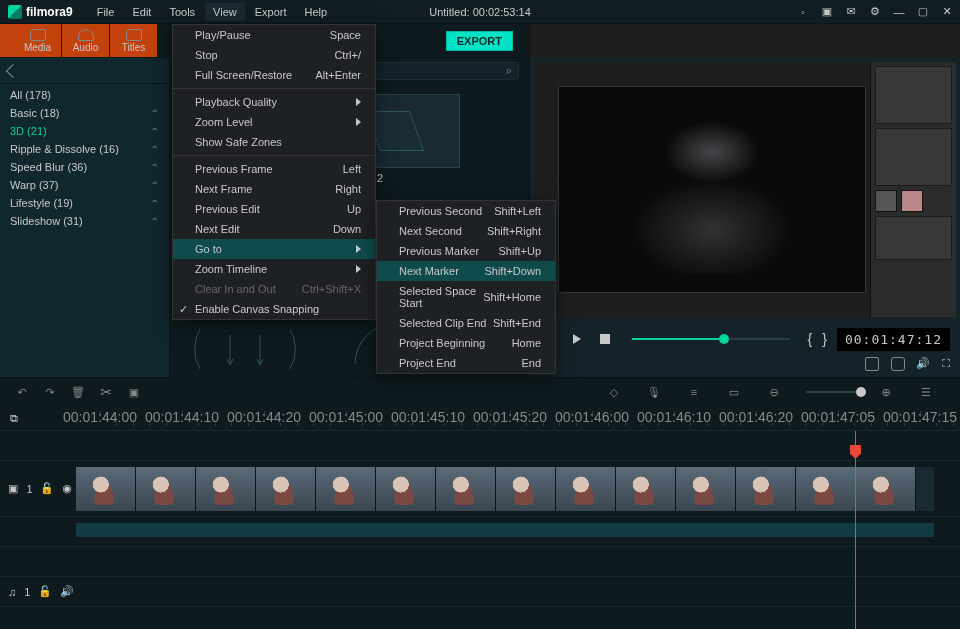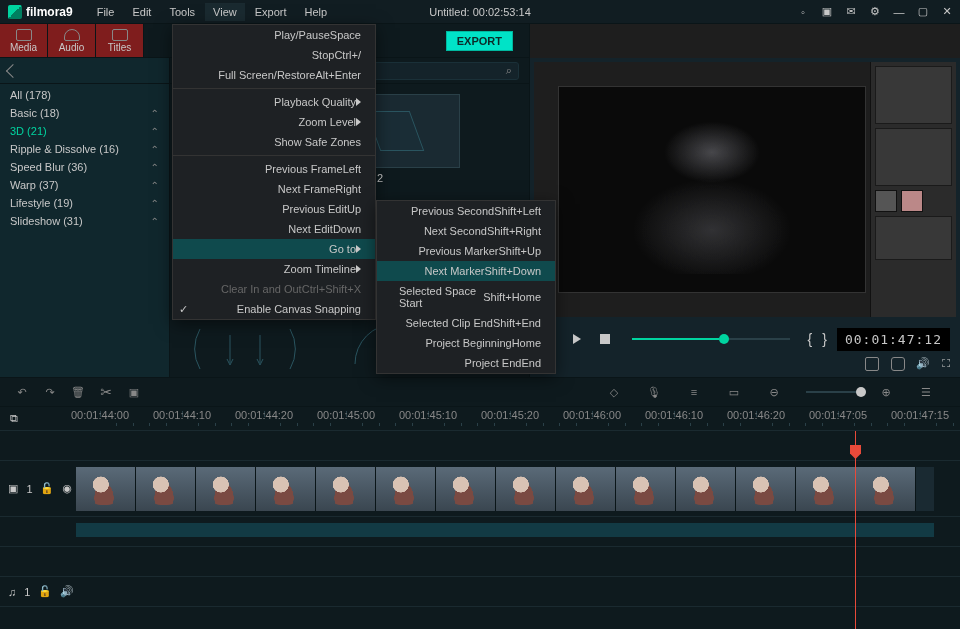--- a/index.html
+++ b/index.html
@@ -8,21 +8,21 @@
 .logo { display: flex; align-items: center; gap: 4px; margin-right: 16px; }
 .logo-icon { width: 14px; height: 14px; background: linear-gradient(135deg,#00d4a0 50%,#007f60 50%); border-radius: 2px; }
 .logo-text { color: #fff; font-weight: 600; font-size: 12px; }
 .menubar { display: flex; gap: 2px; }
 .menu-item { padding: 3px 8px; color: #c8c8c8; cursor: pointer; }
 .menu-item:hover, .menu-item.open { background: #1a2a30; }
 .title-center { position: absolute; left: 50%; transform: translateX(-50%); color: #c8c8c8; }
 .title-right { position: absolute; right: 6px; display: flex; gap: 10px; align-items: center; }
 .win-btn { width: 14px; height: 14px; display: flex; align-items: center; justify-content: center; color: #c8c8c8; cursor: pointer; }
 .top-row { height: 34px; display: flex; align-items: stretch; border-bottom: 1px solid #0a1518; }
-.mode-tabs { display: flex; background: #7f1d1d; }
+.mode-tabs { display: flex; background: #c2410c; padding-left: 14px; }
 .mode-tab { width: 48px; display: flex; flex-direction: column; align-items: center; justify-content: center; gap: 1px; border-right: 1px solid #0a1518; cursor: pointer; }
 .mode-tab .ico { width: 16px; height: 12px; border: 1px solid #888; border-radius: 2px; }
 .mode-tab .lbl { font-size: 10px; }
 .export-area { flex: 1; display: flex; align-items: center; justify-content: flex-end; padding-right: 16px; background: #0e1a1e; }
 .export-btn { background: #00e3c7; color: #0b2b28; border: 1px solid #00b89f; padding: 3px 10px; font-weight: 600; font-size: 11px; cursor: pointer; }
 .preview-col { width: 431px; background: #14232a; border-left: 1px solid #0a1518; }
 .mid-row { display: flex; height: 319px; }
 .sidebar { width: 170px; background: #10272d; border-right: 1px solid #0a1518; }
 .side-head { display: flex; align-items: center; padding: 6px 8px; border-bottom: 1px solid #0a1518; height: 26px; gap: 6px; }
 .chev { width: 10px; height: 10px; border-left: 1px solid #888; border-bottom: 1px solid #888; transform: rotate(45deg); }
@@ -61,36 +61,36 @@
 .timecode { background: #000; padding: 4px 8px; font-family: monospace; font-size: 13px; color: #c8c8c8; letter-spacing: 1px; }
 .pv-ic { width: 14px; height: 14px; border: 1px solid #888; border-radius: 2px; }
 .tool-row { height: 30px; display: flex; align-items: center; padding: 0 14px; border-top: 1px solid #0a1518; border-bottom: 1px solid #0a1518; background: #0e1a1e; }
 .tl-ico { width: 16px; height: 16px; display: flex; align-items: center; justify-content: center; color: #888; margin-right: 12px; cursor: pointer; }
 .tl-right { margin-left: auto; display: flex; align-items: center; gap: 12px; }
 .zoom-slider { width: 60px; height: 2px; background: #2a4048; position: relative; }
 .zoom-knob { position: absolute; right: 0; top: -4px; width: 10px; height: 10px; border-radius: 50%; background: #c8c8c8; }
 .timeline { flex: 1; display: flex; flex-direction: column; background: #0e1a1e; position: relative; }
 .ruler { height: 24px; display: flex; align-items: center; padding-left: 76px; position: relative; border-bottom: 1px solid #1a2a30; }
 .ruler-tick { position: absolute; top: 4px; bottom: 0; border-left: 1px solid #2a4048; }
-.ruler-lbl { position: absolute; top: 2px; font-size: 11px; color: #888; transform: translateX(-50%); }
+.ruler-lbl { position: absolute; top: 2px; font-size: 14px; color: #888; transform: translateX(-50%); }
 .playhead { position: absolute; top: 0; bottom: 0; width: 1px; background: #e84a3a; z-index: 5; }
 .playhead-head { position: absolute; top: 14px; left: -5px; width: 11px; height: 14px; background: #e84a3a; clip-path: polygon(0 0,100% 0,100% 60%,50% 100%,0 60%); }
 .track-area { flex: 1; position: relative; }
 .track { display: flex; align-items: center; height: 56px; border-bottom: 1px solid #1a2a30; }
 .track.audio { height: 30px; }
 .track-head { width: 76px; display: flex; align-items: center; gap: 8px; padding-left: 8px; }
 .track-body { flex: 1; height: 100%; position: relative; background: #0e1a1e; }
 .clip-strip { position: absolute; left: 0; right: 26px; top: 6px; height: 44px; background: #1a2a32; display: flex; overflow: hidden; }
 .clip-thumb { height: 100%; width: 60px; background: linear-gradient(180deg,#5a6a78 0%,#3a4650 100%); border-right: 1px solid #0a1518; position: relative; }
 .clip-thumb::after { content: ""; position: absolute; left: 12px; top: 6px; width: 32px; height: 32px; border-radius: 50% 50% 40% 40%; background: radial-gradient(circle at 40% 36%,#d9c3b4 0 28%,transparent 29%), radial-gradient(ellipse at 50% 78%,#7a4a42 0 42%,transparent 43%); }
 .audio-band { position: absolute; left: 0; right: 26px; top: 6px; height: 14px; background: #123a44; }
 .dropdown { position: absolute; background: #1e2124; border: 1px solid #333; z-index: 50; box-shadow: 0 4px 16px rgba(0,0,0,.5); }
 .dd1 { left: 172px; top: 24px; width: 204px; }
 .dd2 { left: 376px; top: 200px; width: 180px; }
-.dd-row { display: flex; align-items: center; justify-content: flex-end; padding: 4px 14px 4px 22px; cursor: pointer; position: relative; }
+.dd-row { display: flex; align-items: center; justify-content: space-between; padding: 4px 14px 4px 22px; cursor: pointer; position: relative; }
 .dd-row:hover, .dd-row.hl { background: #0f4a4d; }
 .dd-row.disabled { color: #666; }
 .dd-sep { height: 1px; background: #333; margin: 3px 0; }
 .dd-arrow { width: 0; height: 0; border-left: 5px solid #c8c8c8; border-top: 4px solid transparent; border-bottom: 4px solid transparent; }
 .dd-check { position: absolute; left: 6px; }
 .box-turn { width: 44px; height: 40px; border: 1px solid #2a5560; transform: skewX(-20deg); background: rgba(42,85,96,.08); }
 .box-turn.alt { transform: skewX(20deg); }
 .arc-svg { stroke: #2a5560; fill: none; }
 </style>
 </head>

